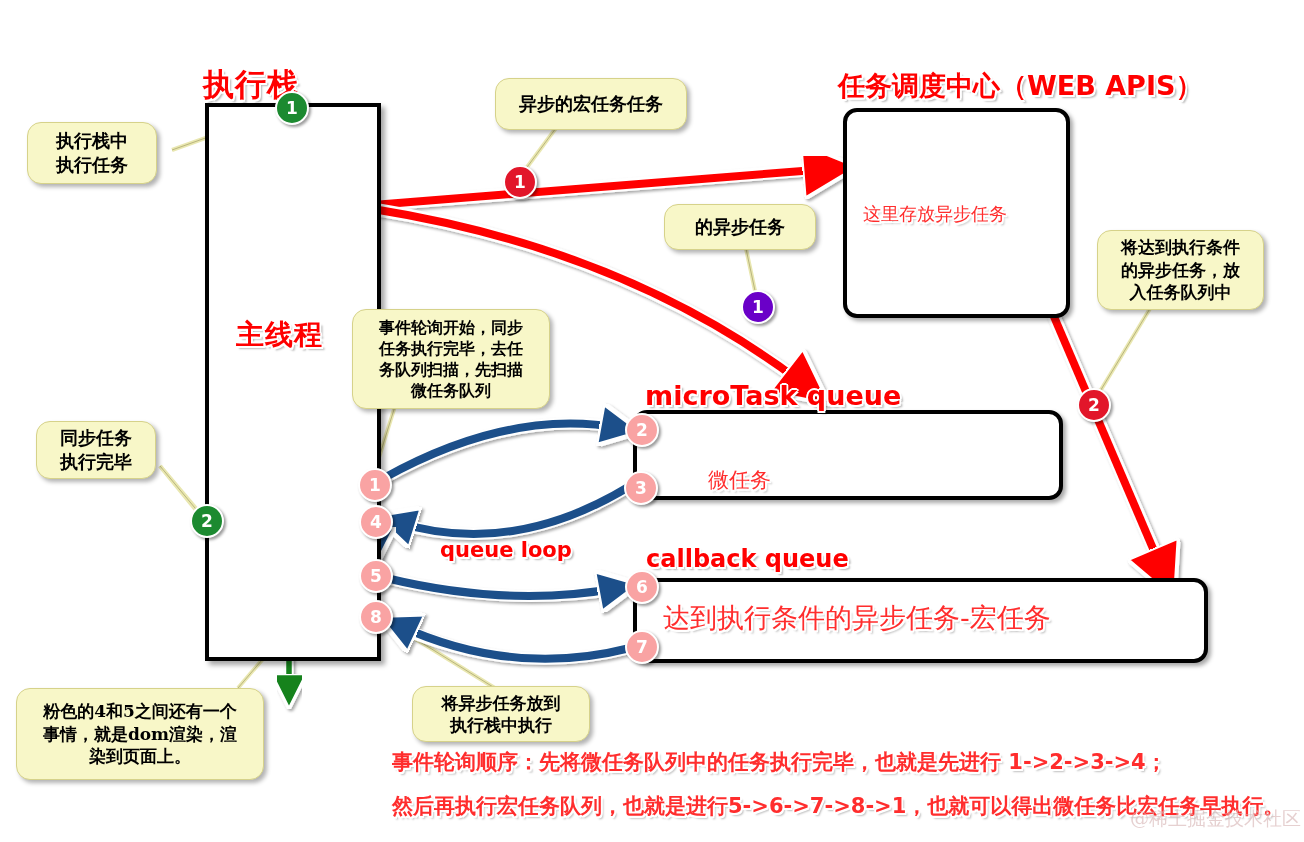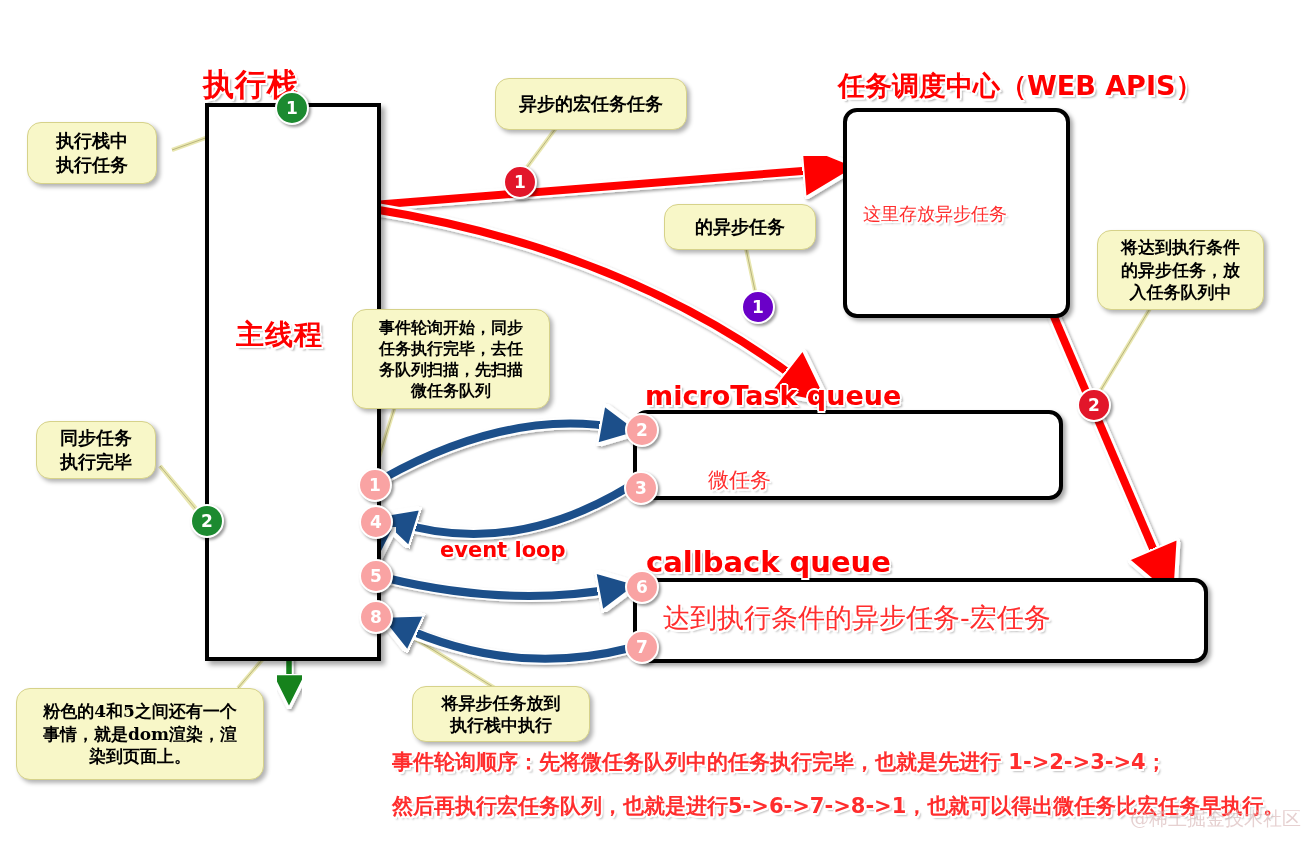--- a/index.html
+++ b/index.html
@@ -159,25 +159,25 @@
   <div class="redlabel" style="left:236px;top:316px;font-size:28px;letter-spacing:1px;">主线程</div>
 
   <div class="redlabel" style="left:838px;top:68px;font-size:27px;">任务调度中心（WEB APIS）</div>
 
   <div class="redtext" style="left:863px;top:202px;font-size:18px;">这里存放异步任务</div>
 
   <div class="redlabel" style="left:645px;top:380px;font-size:27px;">microTask queue</div>
 
   <div class="redtext" style="left:708px;top:438px;font-size:21px;margin-top:28px;">微任务</div>
 
-  <div class="redlabel" style="left:646px;top:545px;font-size:29px;">callback queue</div>
+  <div class="redlabel" style="left:646px;top:545px;font-size:24px;">callback queue</div>
 
   <div class="redtext" style="left:663px;top:600px;font-size:27px;">达到执行条件的异步任务-宏任务</div>
 
-  <div class="redlabel" style="left:440px;top:538px;font-size:21px;">event loop</div>
+  <div class="redlabel" style="left:440px;top:538px;font-size:21px;">queue loop</div>
 
   <div class="callout" style="left:27px;top:122px;width:130px;height:62px;font-size:18px;">
     <span style="white-space:pre-line;">执行栈中
 执行任务</span>
   </div>
 
   <div class="callout" style="left:495px;top:78px;width:192px;height:52px;font-size:18px;">
     <span style="white-space:pre-line;">异步的宏任务任务</span>
   </div>
 

